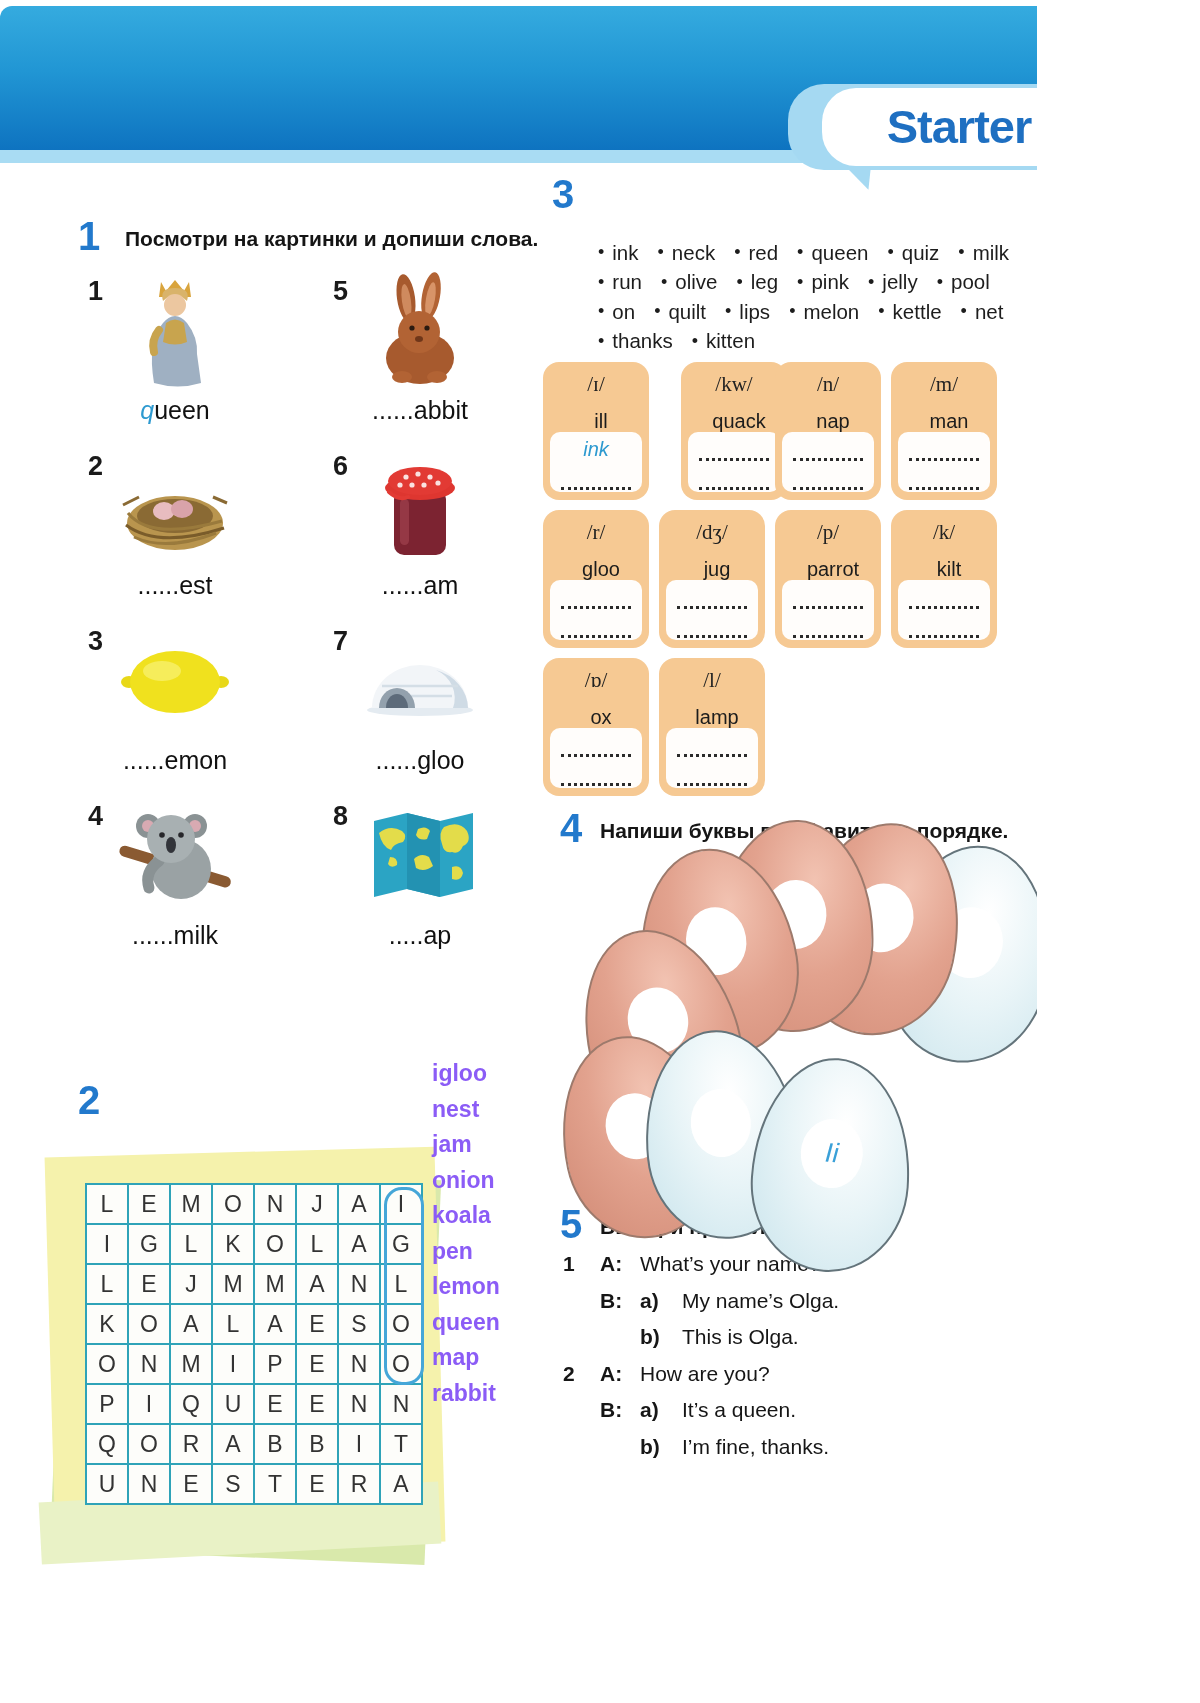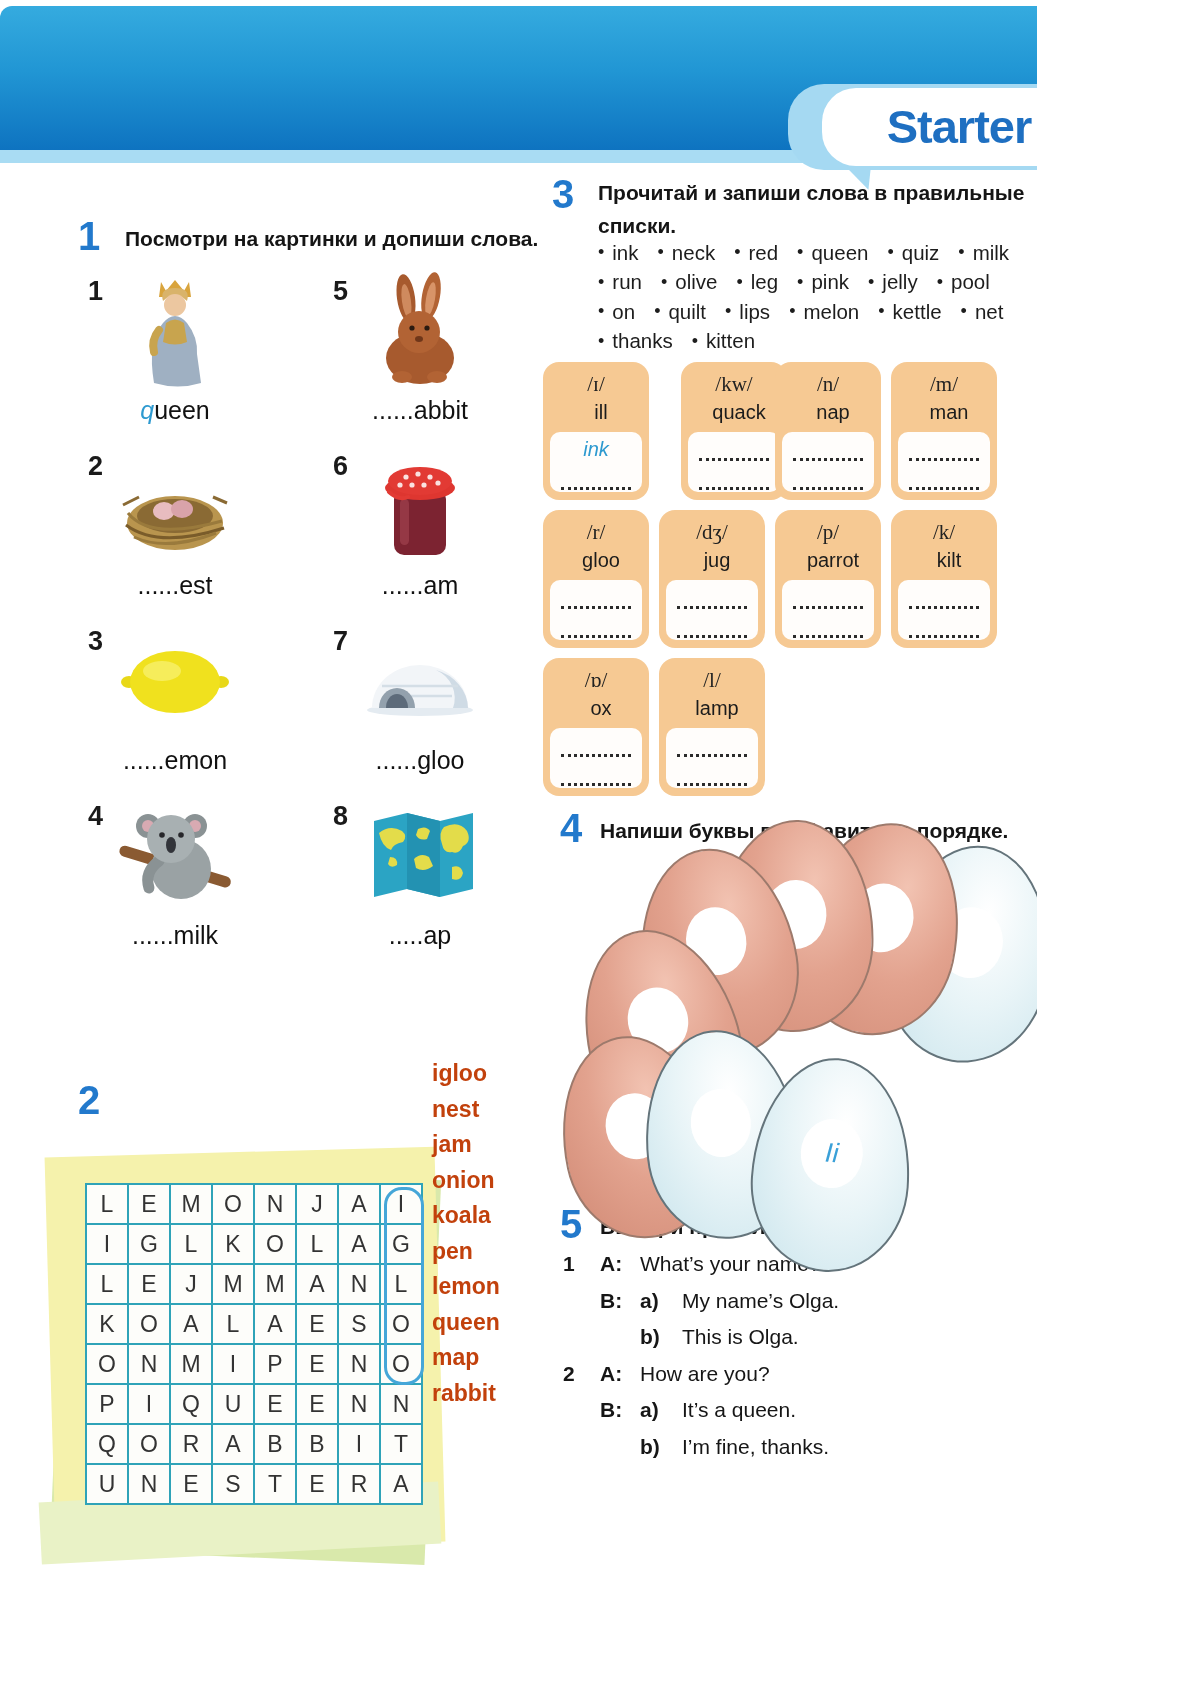--- a/index.html
+++ b/index.html
@@ -32,40 +32,40 @@
   .pic-cap{position:absolute;left:0;top:128px;width:230px;text-align:center;font-size:25px;color:#111;}
   .pic-cap .hint{color:#2e9ad0;font-style:italic;}
 
   
   #ex3-words{position:absolute;left:598px;top:238px;width:575px;}
   .wline{display:flex;gap:19px;height:29.5px;font-size:20.5px;color:#1d1d1d;align-items:center;}
   .wline .bullet{margin-right:-11px;font-size:18px;}
   #ex3-boxes{position:absolute;left:0;top:0;}
   .pbox{position:absolute;width:106px;height:138px;border-radius:16px;background:#f6c993;}
   .pbox .ipa{margin-top:10px;text-align:center;font-family:"Liberation Serif",serif;font-size:21px;color:#222;}
-  .pbox .ex{margin-top:4px;text-align:center;font-size:20px;color:#1c1c1c;padding-left:10px;}
+  .pbox .ex{margin-top:13px;text-align:center;font-size:20px;color:#1c1c1c;padding-left:10px;}
   .pbox .panel{position:absolute;left:7px;right:7px;top:70px;bottom:8px;background:#fffdfb;border-radius:10px;}
   .ansline{height:29px;display:flex;align-items:flex-end;}
   .ansline .dots{width:76%;margin:0 auto;border-bottom:3px dotted #2b2b2b;}
   .filled{height:29px;display:flex;align-items:flex-end;justify-content:center;
           font-size:20px;font-style:italic;color:#2e9ad0;}
 
   
   .pad-green{position:absolute;left:58px;top:1172px;width:375px;height:385px;background:#d9e9ab;transform:rotate(2.5deg);}
   .pad-yellow{position:absolute;left:50px;top:1152px;width:390px;height:395px;background:#f5f2ac;transform:rotate(-1.6deg);}
   .pad-wedge{position:absolute;left:40px;top:1492px;width:400px;height:62px;background:#e9f2c6;transform:rotate(-3deg);}
   #ws-grid{position:absolute;left:85px;top:1183px;display:grid;
            grid-template-columns:repeat(8,40px);grid-auto-rows:38px;gap:2px;
            background:#2fa3b8;padding:2px;}
   .ws-cell{background:#fdfdfa;display:flex;align-items:center;justify-content:center;
            font-size:23px;font-weight:500;color:#333;}
   .capsule{position:absolute;left:384px;top:1187px;width:34px;height:192px;
            border:3px solid #45a6d8;border-radius:18px;background:transparent;}
   #ws-words{position:absolute;left:432px;top:1056px;}
-  .ws-word{font-size:23px;font-weight:800;color:#c2410c;line-height:35.5px;}
+  .ws-word{font-size:23px;font-weight:800;color:#8b5cf6;line-height:35.5px;}
 
   
   .egg{position:absolute;border-radius:50% 50% 50% 50% / 58% 58% 42% 42%;}
   .egg.pink{background:radial-gradient(ellipse at 62% 28%,#f2c3b2 0%,#e2a28e 45%,#d18a75 100%);
             border:2px solid #9d7a6c;}
   .egg.blue{background:radial-gradient(ellipse at 58% 30%,#ffffff 0%,#e8f4f7 45%,#c9e4ec 100%);
             border:2px solid #64747b;}
   .egg-hole{position:absolute;left:30%;top:28%;width:40%;height:33%;background:#ffffff;border-radius:50%;
             display:flex;align-items:center;justify-content:center;}
   .egg-label{font-size:27px;font-style:italic;color:#3aa0d8;}
@@ -296,22 +296,20 @@
       <div class="ws-word">onion</div>
       <div class="ws-word">koala</div>
       <div class="ws-word">pen</div>
       <div class="ws-word">lemon</div>
       <div class="ws-word">queen</div>
       <div class="ws-word">map</div>
       <div class="ws-word">rabbit</div>
     </div>
 
   <div class="exnum" style="left:552px;top:172px;">3</div>
-  <div class="instr" style="left:598px;top:176px;width:575px;">Прочитай и запиши слова в правильные
-списки.</div>
   <div id="ex3-words">
       <div class="wline">
         <span class="bullet">•</span>
         <span>ink</span>
         <span class="bullet">•</span>
         <span>neck</span>
         <span class="bullet">•</span>
         <span>red</span>
         <span class="bullet">•</span>
         <span>queen</span>

